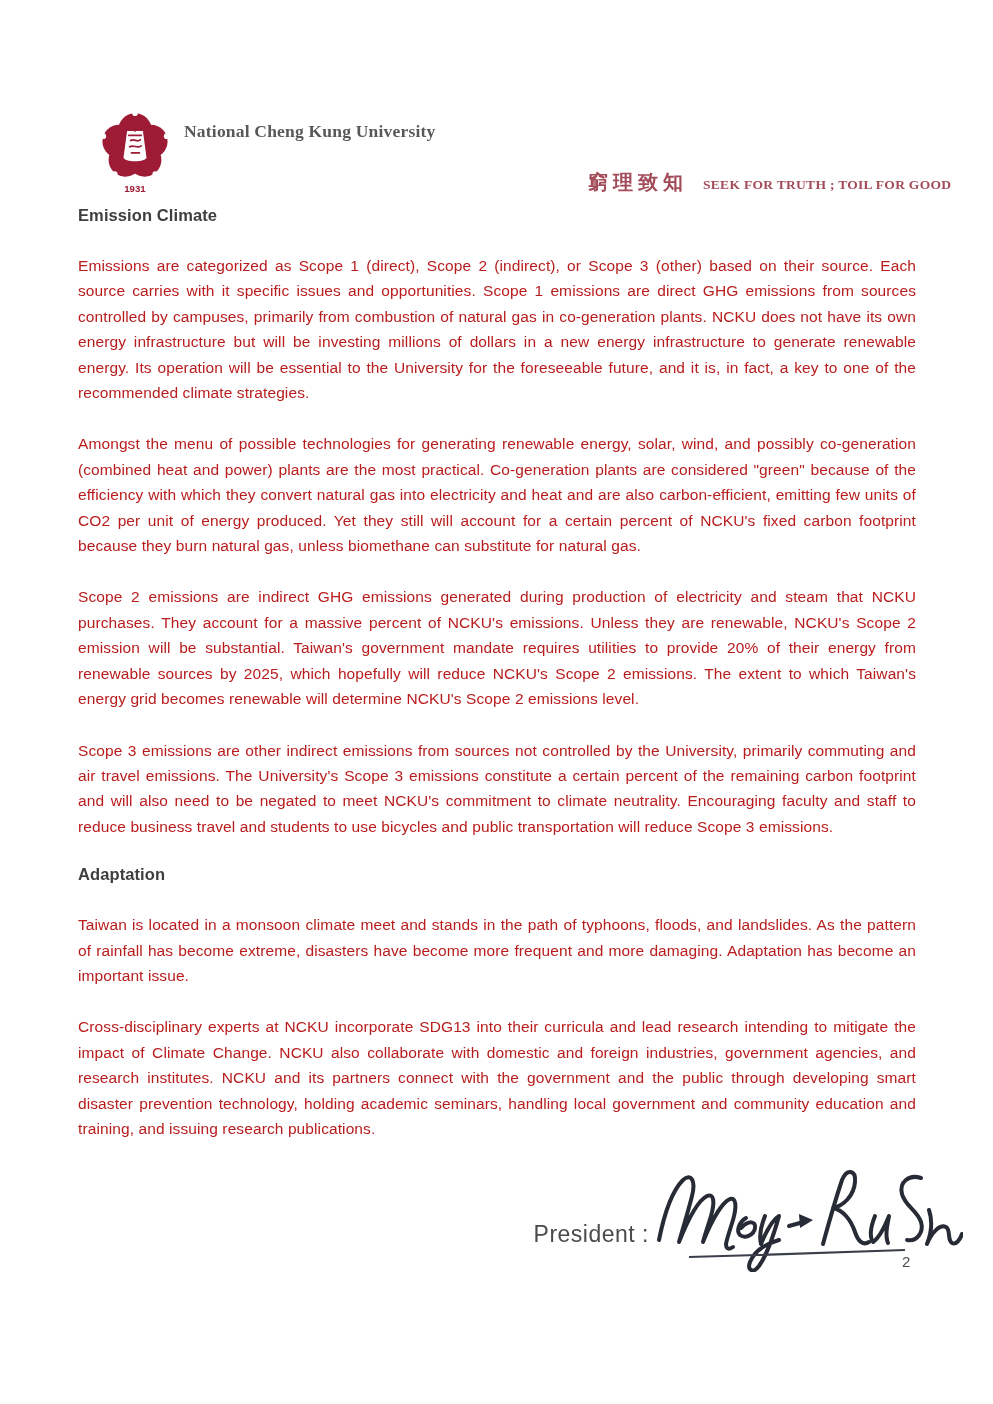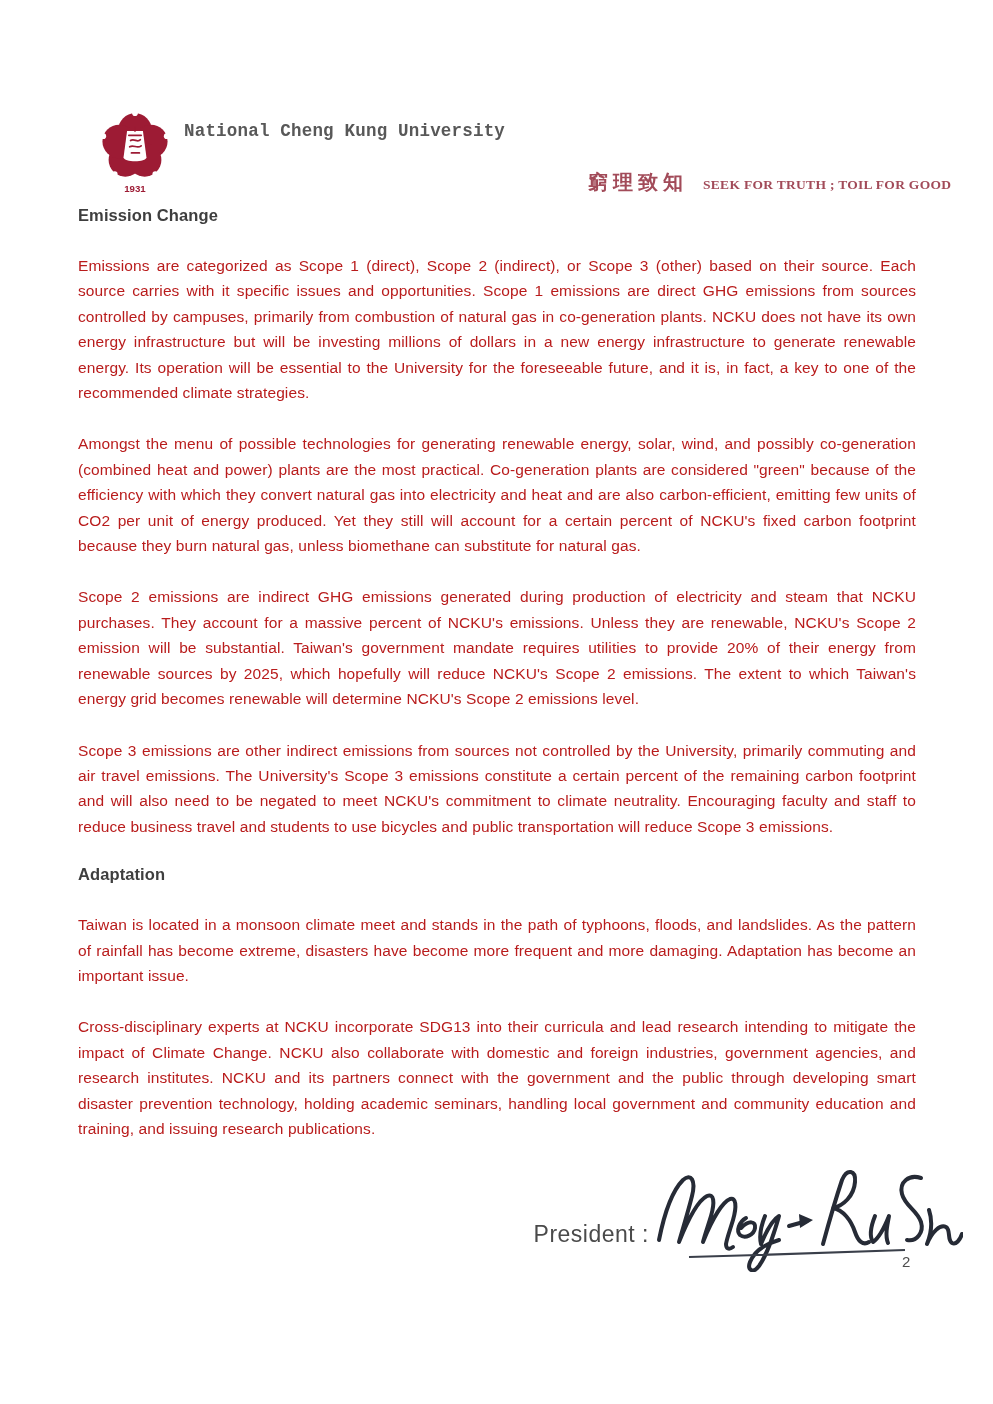--- a/index.html
+++ b/index.html
@@ -9,21 +9,21 @@
   }
   
   .header-logo{position:absolute;top:108px;left:92px;display:flex;align-items:flex-start;}
   .flower-wrap{width:86px;height:88px;flex:0 0 auto;}
   .logo-text{margin-left:6px;padding-top:10px;}
   .calligraphy{
     font-size:40px;line-height:1.1;color:#6e6e6e;letter-spacing:6px;
     font-weight:400;white-space:nowrap;
   }
   .univ-en{
-    font-family:Liberation Mono, monospace;font-weight:700;font-size:17.5px;
+    font-family:Liberation Serif, serif;font-weight:700;font-size:17.5px;
     color:#585858;margin-top:3px;letter-spacing:0.2px;
   }
   .motto{
     position:absolute;top:169px;left:588px;display:flex;align-items:baseline;gap:15px;
   }
   .motto-zh{font-size:20px;letter-spacing:5px;font-weight:700;}
   .motto-en{font-size:13.5px;font-weight:700;letter-spacing:0.3px;font-family:Liberation Serif, serif;}
   
   .content{position:absolute;top:206px;left:78px;width:838px;}
   .section-heading{
@@ -84,21 +84,21 @@
   </div>
 
   <div class="motto" style="color:#a24b59;">
     <span class="motto-zh">窮理致知</span>
     <span class="motto-en">SEEK FOR TRUTH ; TOIL FOR GOOD</span>
   </div>
 
   <div class="content">
 
     <div class="section">
-      <h2 class="section-heading">Emission Change</h2>
+      <h2 class="section-heading">Emission Climate</h2>
       <p class="para">Emissions are categorized as Scope 1 (direct), Scope 2 (indirect), or Scope 3 (other) based on their source. Each source carries with it specific issues and opportunities. Scope 1 emissions are direct GHG emissions from sources controlled by campuses, primarily from combustion of natural gas in co-generation plants. NCKU does not have its own energy infrastructure but will be investing millions of dollars in a new energy infrastructure to generate renewable energy. Its operation will be essential to the University for the foreseeable future, and it is, in fact, a key to one of the recommended climate strategies.</p>
       <p class="para">Amongst the menu of possible technologies for generating renewable energy, solar, wind, and possibly co-generation (combined heat and power) plants are the most practical. Co-generation plants are considered "green" because of the efficiency with which they convert natural gas into electricity and heat and are also carbon-efficient, emitting few units of CO2 per unit of energy produced. Yet they still will account for a certain percent of NCKU's fixed carbon footprint because they burn natural gas, unless biomethane can substitute for natural gas.</p>
       <p class="para">Scope 2 emissions are indirect GHG emissions generated during production of electricity and steam that NCKU purchases. They account for a massive percent of NCKU's emissions. Unless they are renewable, NCKU's Scope 2 emission will be substantial. Taiwan's government mandate requires utilities to provide 20% of their energy from renewable sources by 2025, which hopefully will reduce NCKU's Scope 2 emissions. The extent to which Taiwan's energy grid becomes renewable will determine NCKU's Scope 2 emissions level.</p>
       <p class="para">Scope 3 emissions are other indirect emissions from sources not controlled by the University, primarily commuting and air travel emissions. The University's Scope 3 emissions constitute a certain percent of the remaining carbon footprint and will also need to be negated to meet NCKU's commitment to climate neutrality. Encouraging faculty and staff to reduce business travel and students to use bicycles and public transportation will reduce Scope 3 emissions.</p>
     </div>
 
     <div class="section">
       <h2 class="section-heading">Adaptation</h2>
       <p class="para">Taiwan is located in a monsoon climate meet and stands in the path of typhoons, floods, and landslides. As the pattern of rainfall has become extreme, disasters have become more frequent and more damaging. Adaptation has become an important issue.</p>
       <p class="para">Cross-disciplinary experts at NCKU incorporate SDG13 into their curricula and lead research intending to mitigate the impact of Climate Change. NCKU also collaborate with domestic and foreign industries, government agencies, and research institutes. NCKU and its partners connect with the government and the public through developing smart disaster prevention technology, holding academic seminars, handling local government and community education and training, and issuing research publications.</p>

